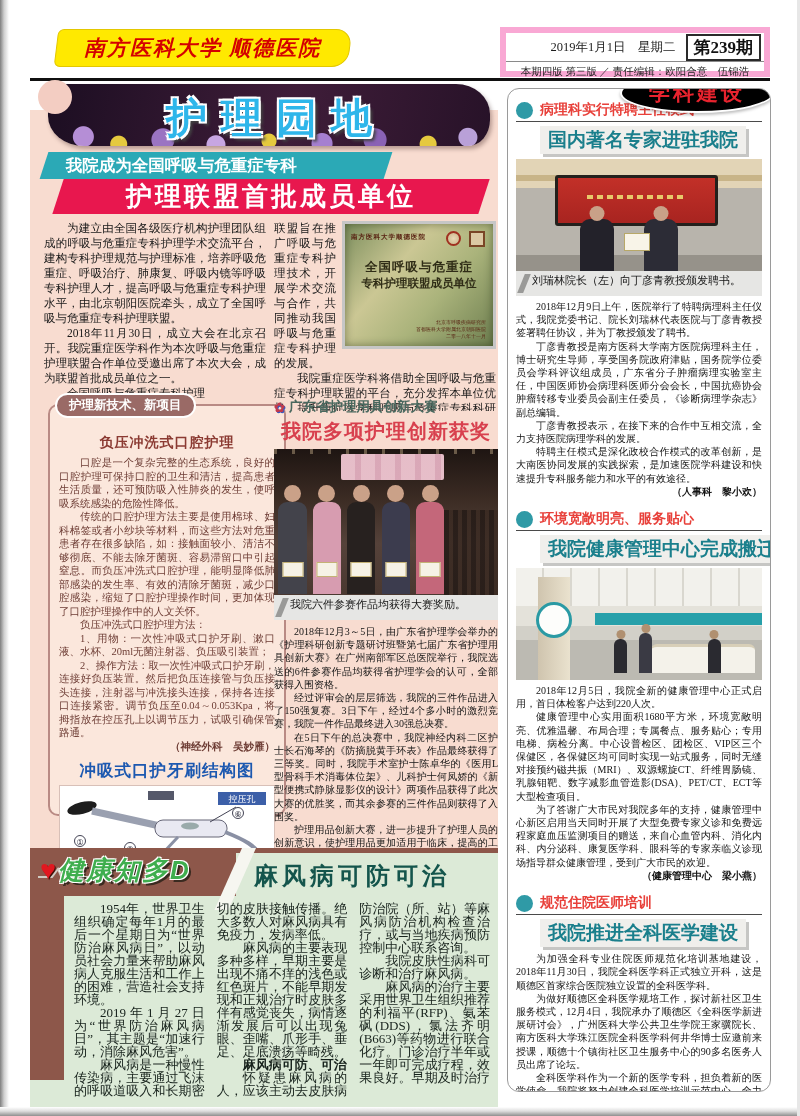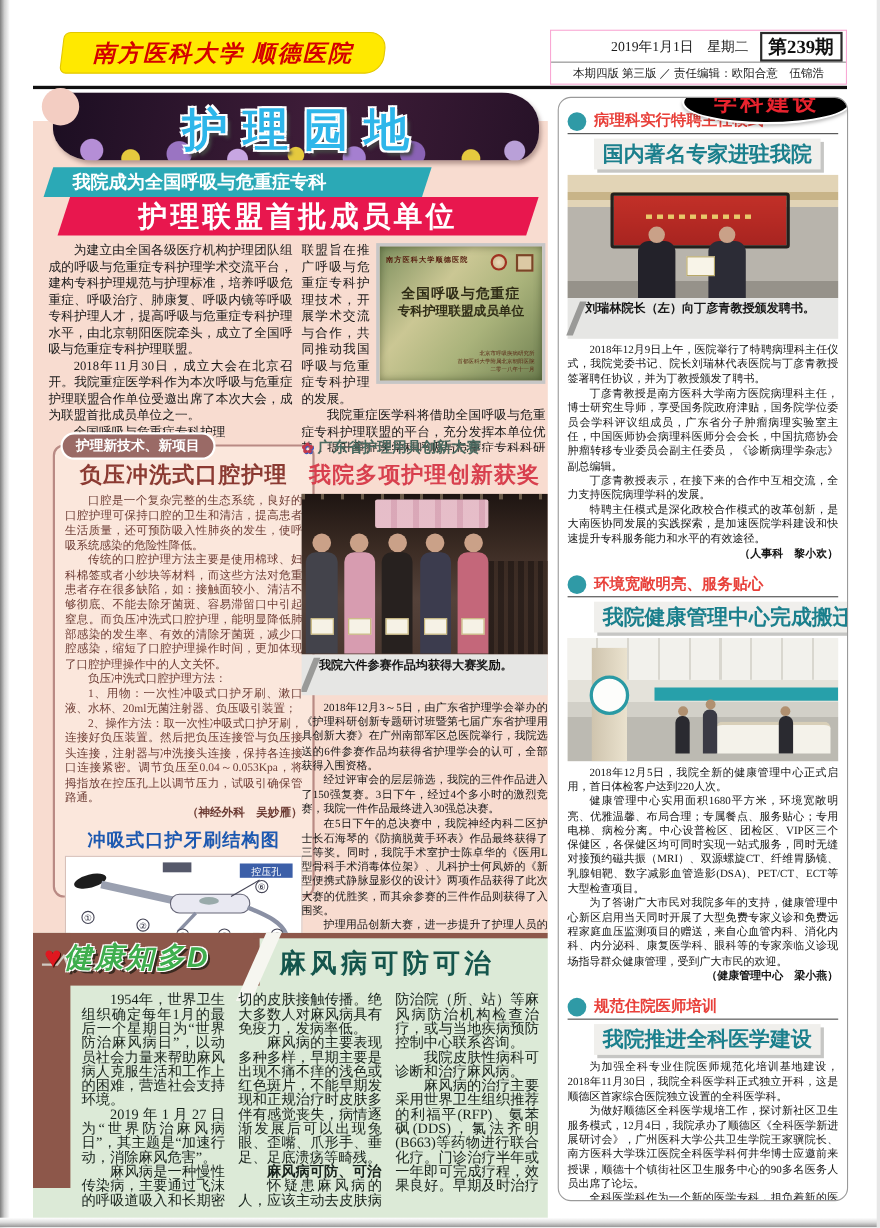--- a/index.html
+++ b/index.html
@@ -14,21 +14,21 @@
                  background:linear-gradient(to top,#8f8f8f,#dedede 55%,#fff); z-index:9; }
   .edge-right  { position:absolute; right:0; top:0; width:3px; height:100%; background:#e7e7e7; z-index:9; }
 
   
   .logo-banner { position:absolute; left:56px; top:29px; width:294px; height:38px;
                  background:#ffe900; border:1px solid #e3c700; border-radius:6px 16px 16px 6px;
                  transform:skewX(-7deg); display:flex; align-items:center; justify-content:center; }
   .logo-banner span { transform:skewX(7deg); color:#d40000; font-weight:bold; font-style:italic;
                  font-size:21px; letter-spacing:2px; white-space:nowrap; }
   .issue-box { position:absolute; left:500px; top:27px; width:270px; height:50px;
-               border:1px solid #f9a8d4; background:#fff; }
+               border:6px solid #f9a8d4; background:#fff; }
   .issue-row1 { height:28px; display:flex; align-items:center; justify-content:flex-end; gap:10px; padding:0 3px; }
   .date-text { font-size:12.5px; color:#1c1c1c; }
   .issue-number { border:2px solid #2a2a2a; padding:0 6px; font-size:17px; font-weight:bold; color:#111; }
   .issue-row2 { border-top:1px solid #8a8a8a; height:20px; display:flex; align-items:center;
                 justify-content:center; font-size:10.5px; color:#222; white-space:nowrap; }
   .header-rule { position:absolute; left:30px; top:78px; width:740px; height:3px; background:#101010; }
 
   
   .pink-panel { position:absolute; left:30px; top:110px; width:468px; height:740px; background:#f8dcd0; }
 
@@ -83,21 +83,21 @@
       border:2px solid #a03020; background:radial-gradient(#ead9b8,#c9b488); }
   .seal-square { position:absolute; top:7px; right:8px; width:16px; height:16px;
       border:2px solid #7a4526; background:#dcc9a4; }
 
   
   .tech-box { position:absolute; left:48px; top:404px; width:238px; height:412px; z-index:1;
       background:#fbe7dc; border:2px solid #b98a84; border-radius:10px; padding:8px 9px 6px; }
   .tech-tab { position:absolute; top:-13px; left:5px; background:#9a6a66; color:#fff; font-weight:bold;
       font-size:12.5px; padding:2px 12px; border:2px solid #fff; border-radius:14px;
       font-family:"Liberation Sans", sans-serif; white-space:nowrap; }
-  .tech-title { text-align:center; font-size:20px; font-weight:bold; color:#8b3a32; margin:4px 0 4px;
+  .tech-title { text-align:center; font-size:14px; font-weight:bold; color:#8b3a32; margin:20px 0 4px;
       font-family:"Liberation Sans", sans-serif; letter-spacing:1px; }
   .tech-body { font-size:10.5px; line-height:13.5px; color:#6d3c34; text-align:justify; }
   .diagram-title { text-align:center; color:#1c58b0; font-weight:bold; font-size:16.5px; margin:7px 0 3px;
       font-family:"Liberation Sans", sans-serif; letter-spacing:1px; }
   .diagram { background:#fff; border:1px solid #d8c0b8; height:96px; }
 
   
   .award-col { position:absolute; left:274px; top:398px; width:224px; height:456px; z-index:1; overflow:hidden; }
   .award-kicker { display:flex; align-items:center; gap:4px; font-family:"Liberation Sans", sans-serif;
       font-weight:bold; font-size:13.5px; color:#49685e; }
@@ -115,22 +115,22 @@
   .ap-people { position:absolute; bottom:0; left:2%; width:74%; height:80%;
       display:flex; justify-content:space-between; align-items:flex-end; }
   .person { position:relative; width:17%; height:94%; }
   .head { width:17px; height:17px; border-radius:50%; background:#caa188; margin:0 auto; }
   .pbody { width:100%; height:calc(100% - 18px); border-radius:9px 9px 0 0; }
   .p1 .pbody { background:#43434b; } .p2 .pbody { background:#d79cb0; }
   .p3 .pbody { background:#27211f; } .p4 .pbody { background:#3c3c4e; }
   .p5 .pbody { background:#c4677a; }
   .cert { position:absolute; bottom:16%; left:50%; transform:translateX(-50%);
       width:21px; height:15px; background:#f6f2e6; border:1px solid #c4b275; }
-  .photo-caption { background:#e6e6e4; font-weight:bold; font-size:11px; color:#141414;
-      padding:2px 4px 20px 16px; position:relative; font-family:"Liberation Sans", sans-serif; }
+  .photo-caption { background:#e6e6e4; font-weight:normal; font-size:11px; color:#141414;
+      padding:2px 4px 8px 16px; position:relative; font-family:"Liberation Sans", sans-serif; }
   .photo-caption::before { content:""; position:absolute; left:5px; top:3px; bottom:3px; width:6px;
       background:#9a9a98; transform:skewX(-22deg); }
   .award-body { font-size:10px; line-height:13.2px; text-align:justify; color:#141414; margin-top:5px; }
 
   
   .right-col { position:absolute; left:507px; top:88px; width:264px; height:1004px;
       border:1.5px solid #9a9a9a; border-radius:12px; background:#fff; padding:12px 8px 6px;
       overflow:hidden; z-index:1; }
   .badge { position:absolute; top:-16px; right:-4px; width:154px; height:40px; background:#000000;
       border:2px solid #fff; border-radius:50%; display:flex; align-items:center; justify-content:center;

